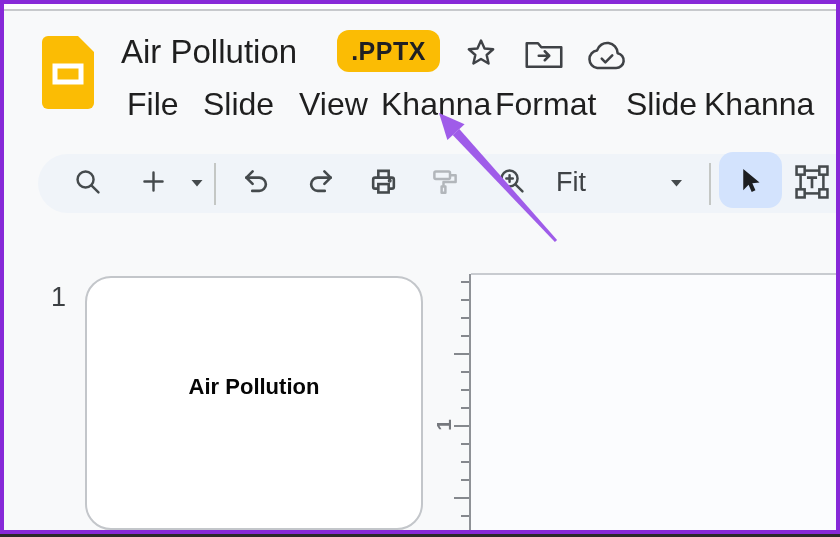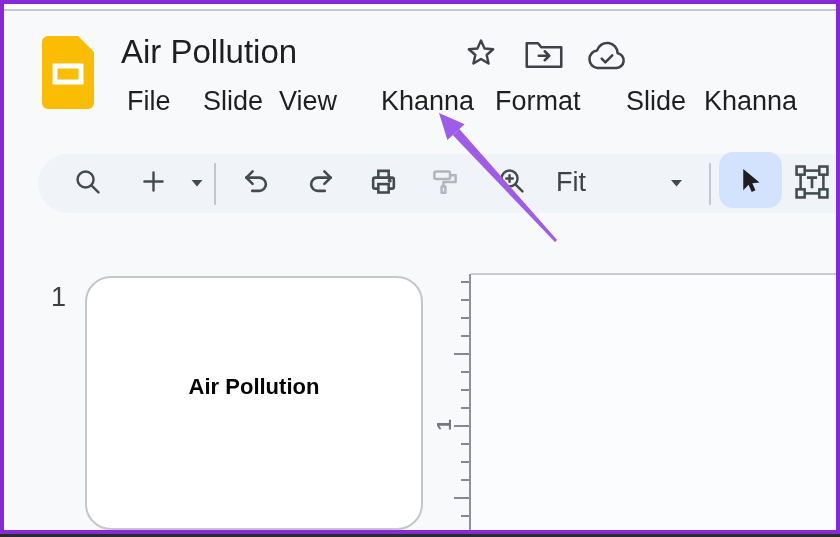--- a/index.html
+++ b/index.html
@@ -11,21 +11,21 @@
   .top-white { position:absolute; left:0; top:3px; width:840px; height:6px; background:#fdfdfe; }
   .top-grayline { position:absolute; left:0; top:9px; width:840px; height:2px; background:#c7c9cc; }
 
   
   .app-logo { position:absolute; left:42px; top:36px; }
   .doc-title { position:absolute; left:121px; top:33px; font-size:33px; color:#1f1f1f; white-space:nowrap; }
   .badge { position:absolute; left:337px; top:30px; width:103px; height:42px; background:#fbbc04;
            border-radius:12px; display:flex; align-items:center; justify-content:center;
            font-size:25px; font-weight:bold; color:#1f2023; letter-spacing:.5px; }
   .hdr-icon { position:absolute; color:#3f4246; }
-  .menubar span { position:absolute; top:86px; font-size:27px; color:#1f1f1f; white-space:nowrap; cursor:default; }
+  .menubar span { position:absolute; top:86px; font-size:32px; color:#1f1f1f; white-space:nowrap; cursor:default; }
 
   
   .toolbar { position:absolute; left:38px; top:154px; width:802px; height:59px;
              background:#f0f4f9; border-radius:30px 0 0 30px; }
   .tb { position:absolute; }
   .tb-divider { position:absolute; width:2px; height:42px; top:163px; background:#c4c7c5; }
   .fit-label { position:absolute; left:556px; top:167px; font-size:27px; font-weight:500; color:#3f4246; }
   .tool-active { position:absolute; left:719px; top:152px; width:63px; height:56px;
                  background:#d3e3fd; border-radius:14px; display:flex; align-items:center; justify-content:center; }
 
@@ -63,20 +63,21 @@
 
   <div class="app-logo">
     <svg width="52" height="73" viewBox="0 0 52 73">
       <path d="M6 0 h30 L52 16 V67 a6 6 0 0 1 -6 6 H6 a6 6 0 0 1 -6 -6 V6 a6 6 0 0 1 6 -6 Z" fill="#fbbc04"></path>
       <rect x="13" y="30" width="26" height="16" fill="none" stroke="#ffffff" stroke-width="5"></rect>
     </svg>
   </div>
 
   <div class="doc-title">Air Pollution</div>
 
+  <div class="badge">.PPTX</div>
 
   <div class="hdr-icon" style="left:464px; top:36px;">
     <svg width="34" height="34" viewBox="0 0 24 24" fill="none" stroke="#3f4246" stroke-width="1.7" stroke-linejoin="round">
       <path d="M12 3.2l2.5 5.6 6.1.55-4.6 4.05 1.35 6-5.35-3.2-5.35 3.2 1.35-6L3.4 9.35l6.1-.55z"></path>
     </svg>
   </div>
 
   <div class="hdr-icon" style="left:524px; top:40px;">
     <svg width="40" height="30" viewBox="0 0 26 20" fill="none" stroke="#3f4246" stroke-width="1.7" stroke-linejoin="round">
       <path d="M1.5 2.2 h7.5 l2.2 2.6 h13.3 v13 h-23 z"></path>
@@ -87,21 +88,21 @@
   <div class="hdr-icon" style="left:586px; top:41px;">
     <svg width="42" height="30" viewBox="0 0 28 20" fill="none" stroke="#3f4246" stroke-width="1.7" stroke-linejoin="round" stroke-linecap="round">
       <path d="M7.5 18h12.6a5 5 0 0 0 1-9.9A7 7 0 0 0 7.4 6.3 5.9 5.9 0 0 0 7.5 18z"></path>
       <path d="M10.5 11.8l2.4 2.4 4.6-4.6"></path>
     </svg>
   </div>
 
   <div class="menubar">
     <span style="left:127px">File</span>
     <span style="left:203px">Slide</span>
-    <span style="left:279px">View</span>
+    <span style="left:299px">View</span>
     <span style="left:381px">Khanna</span>
     <span style="left:495px">Format</span>
     <span style="left:626px">Slide</span>
     <span style="left:704px">Khanna</span>
   </div>
 
   <div class="toolbar"></div>
 
   <div class="tb" style="left:72px; top:166px;">
     <svg width="31" height="31" viewBox="0 0 24 24" fill="none" stroke="#454a4d" stroke-width="1.9" stroke-linecap="round">

